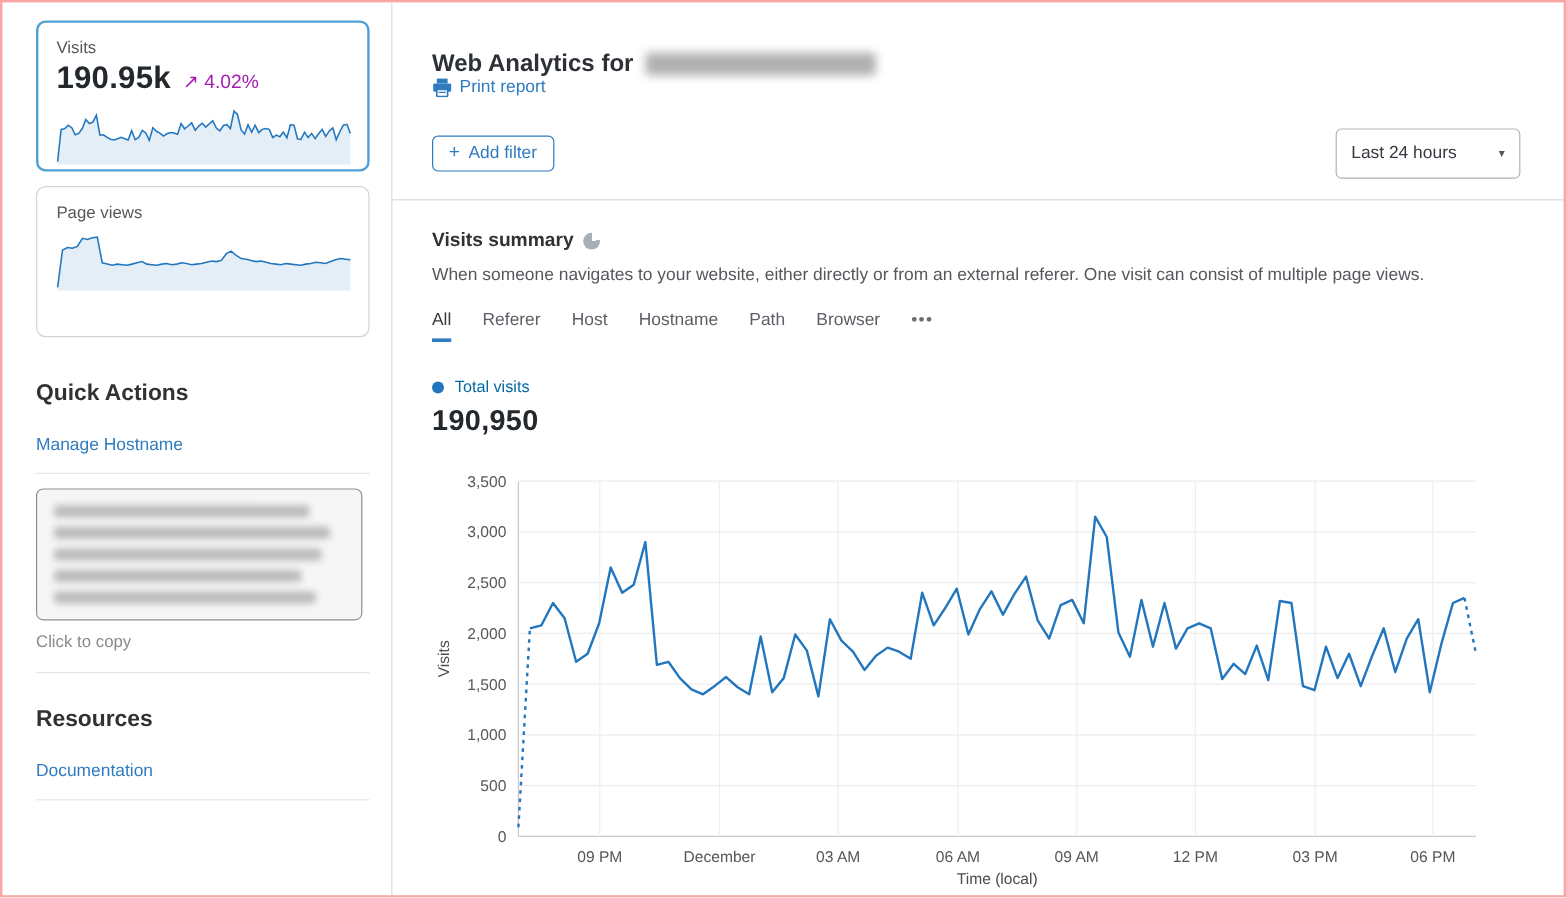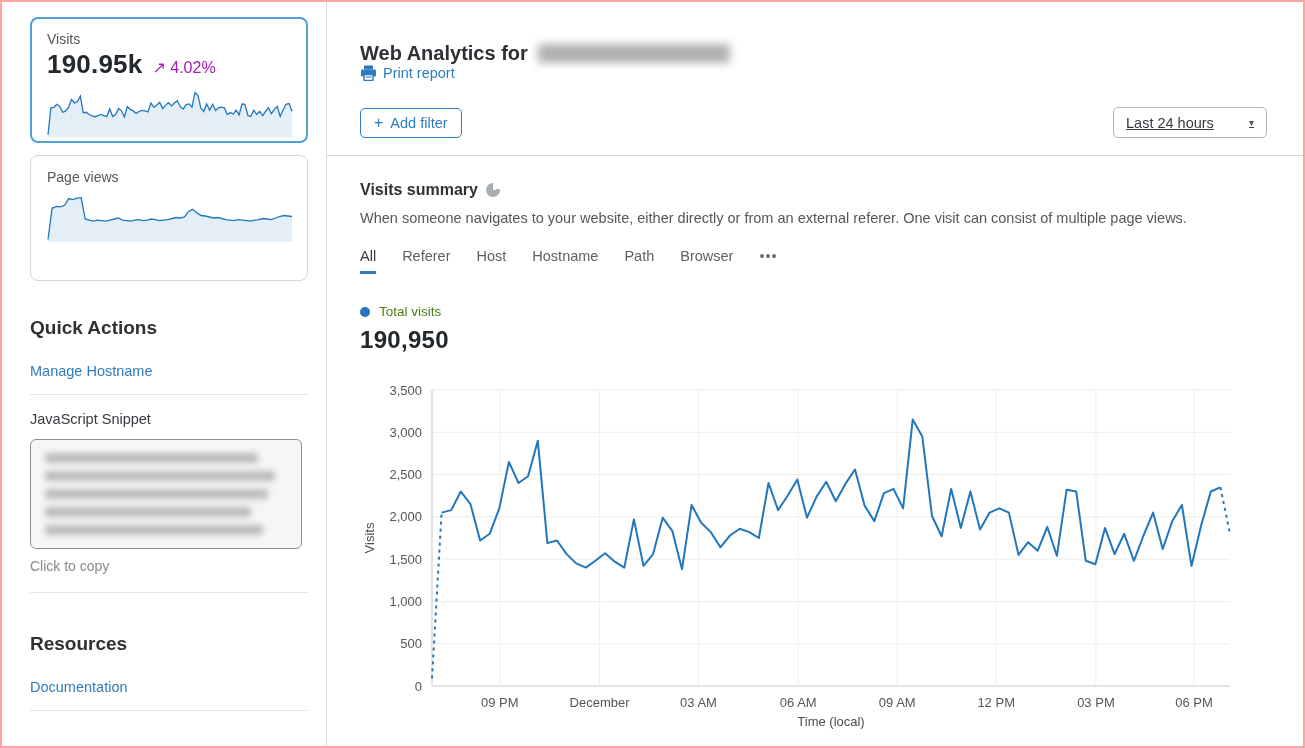--- a/index.html
+++ b/index.html
@@ -64,44 +64,44 @@
   .add-filter-btn {
     display:inline-flex; align-items:center; gap:7px;
     border:1px solid #2f7bbf; border-radius:5px;
     background:#ffffff; color:#2f7bbf;
     font-size:14.5px; font-family:inherit;
     padding:6px 13px; cursor:pointer;
   }
   .add-filter-btn .plus { font-size:16px; line-height:1; }
   .range-select {
     display:flex; align-items:center; justify-content:space-between;
-    width:154px; height:31px;
+    width:154px; height:42px;
     border:1px solid #b3b3b3; border-radius:5px;
     padding:0 12px; font-size:14.5px; color:#36393f;
-    background:#ffffff; cursor:pointer;text-decoration:underline;
+    background:#ffffff; cursor:pointer;
   }
   .range-select .caret { font-size:10px; color:#555; }
   .header-rule { border:none; border-top:1px solid #d9d9d9; margin:17px -36px 0 -33px; }
   
   .summary { padding-top:25px; }
   .summary-title-row { display:flex; align-items:center; gap:8px; }
   .summary-title { font-size:16px; font-weight:700; color:#313131; }
   .help-icon {
     width:14px; height:14px; border-radius:50%;
     background:conic-gradient(from 0deg, #ffffff 0deg 80deg, #a9aeb3 80deg 360deg);
     display:inline-block; cursor:pointer;
   }
   .summary-desc { font-size:14.5px; color:#56565c; margin-top:11px; }
   .tabs { display:flex; gap:26px; margin-top:22px; align-items:flex-end; }
   .tab { font-size:14.5px; color:#5c5f66; padding-bottom:7px; cursor:pointer; border-bottom:3px solid transparent; }
   .tab.active { color:#36393f; border-bottom:3px solid #2f7bbf; }
   .tab.more { letter-spacing:1px; color:#6b6e74; }
   .legend-row { display:flex; align-items:center; gap:9px; margin-top:30px; }
   .legend-dot { width:10px; height:10px; border-radius:50%; background:#2276bd; }
-  .legend-label { font-size:13.5px; color:#4d7c0f; }
+  .legend-label { font-size:13.5px; color:#0369a1; }
   .total-value { font-size:24px; font-weight:700; color:#23282d; margin-top:7px; letter-spacing:0.3px; }
   .chart-wrap { margin-top:26px; }
 </style>
 </head>
 <body>
 
 <div class="frame">
 
   <aside class="sidebar">
 
@@ -123,33 +123,32 @@
           <polygon points="1.0,48.5 5.1,17.3 9.3,15.3 13.4,15.8 17.5,14.3 21.7,7.6 25.8,8.6 29.9,7.1 34.1,6.6 38.2,28.0 42.4,29.1 46.5,30.1 50.6,29.1 54.8,29.6 58.9,30.1 63.0,29.1 67.2,28.0 71.3,27.0 75.4,29.1 79.6,29.6 83.7,30.1 87.8,29.1 92.0,28.6 96.1,29.6 100.3,29.1 104.4,28.0 108.5,28.6 112.7,29.6 116.8,29.1 120.9,28.6 125.1,27.5 129.2,26.5 133.3,27.0 137.5,26.0 141.6,20.4 145.7,18.3 149.9,21.9 154.0,24.5 158.2,25.0 162.3,26.0 166.4,27.0 170.6,26.5 174.7,27.5 178.8,28.6 183.0,29.1 187.1,29.6 191.2,28.6 195.4,29.1 199.5,29.6 203.6,30.1 207.8,29.1 211.9,28.6 216.1,27.5 220.2,28.0 224.3,28.6 228.5,27.0 232.6,25.5 236.7,24.5 240.9,25.0 245.0,25.5 245,51 1,51" fill="#2276bd" fill-opacity="0.12" stroke="none"></polygon>
           <polyline points="1.0,48.5 5.1,17.3 9.3,15.3 13.4,15.8 17.5,14.3 21.7,7.6 25.8,8.6 29.9,7.1 34.1,6.6 38.2,28.0 42.4,29.1 46.5,30.1 50.6,29.1 54.8,29.6 58.9,30.1 63.0,29.1 67.2,28.0 71.3,27.0 75.4,29.1 79.6,29.6 83.7,30.1 87.8,29.1 92.0,28.6 96.1,29.6 100.3,29.1 104.4,28.0 108.5,28.6 112.7,29.6 116.8,29.1 120.9,28.6 125.1,27.5 129.2,26.5 133.3,27.0 137.5,26.0 141.6,20.4 145.7,18.3 149.9,21.9 154.0,24.5 158.2,25.0 162.3,26.0 166.4,27.0 170.6,26.5 174.7,27.5 178.8,28.6 183.0,29.1 187.1,29.6 191.2,28.6 195.4,29.1 199.5,29.6 203.6,30.1 207.8,29.1 211.9,28.6 216.1,27.5 220.2,28.0 224.3,28.6 228.5,27.0 232.6,25.5 236.7,24.5 240.9,25.0 245.0,25.5" fill="none" stroke="#2276bd" stroke-width="1.3"></polyline>
         </svg>
     </div>
 
     <h2 class="side-section-title">Quick Actions</h2>
 
     <a class="side-link">Manage Hostname</a>
     <hr class="side-rule">
 
-    <div class="side-plain">JavaScript Snippet</div>
 
     <div class="snippet-box">
       <div class="blur-line" style="width:88%"></div>
       <div class="blur-line" style="width:95%"></div>
       <div class="blur-line" style="width:92%"></div>
       <div class="blur-line" style="width:85%"></div>
       <div class="blur-line" style="width:90%"></div>
     </div>
     <div class="copy-hint">Click to copy</div>
     <hr class="side-rule" style="margin-top:18px">
 
-    <h2 class="side-section-title" style="margin-top:40px">Resources</h2>
+    <h2 class="side-section-title" style="margin-top:28px">Resources</h2>
     <a class="side-link">Documentation</a>
     <hr class="side-rule">
 
   </aside>
 
   <main class="main">
 
     <div class="main-header">
       <div class="title-row">
         <h1 class="page-title">

